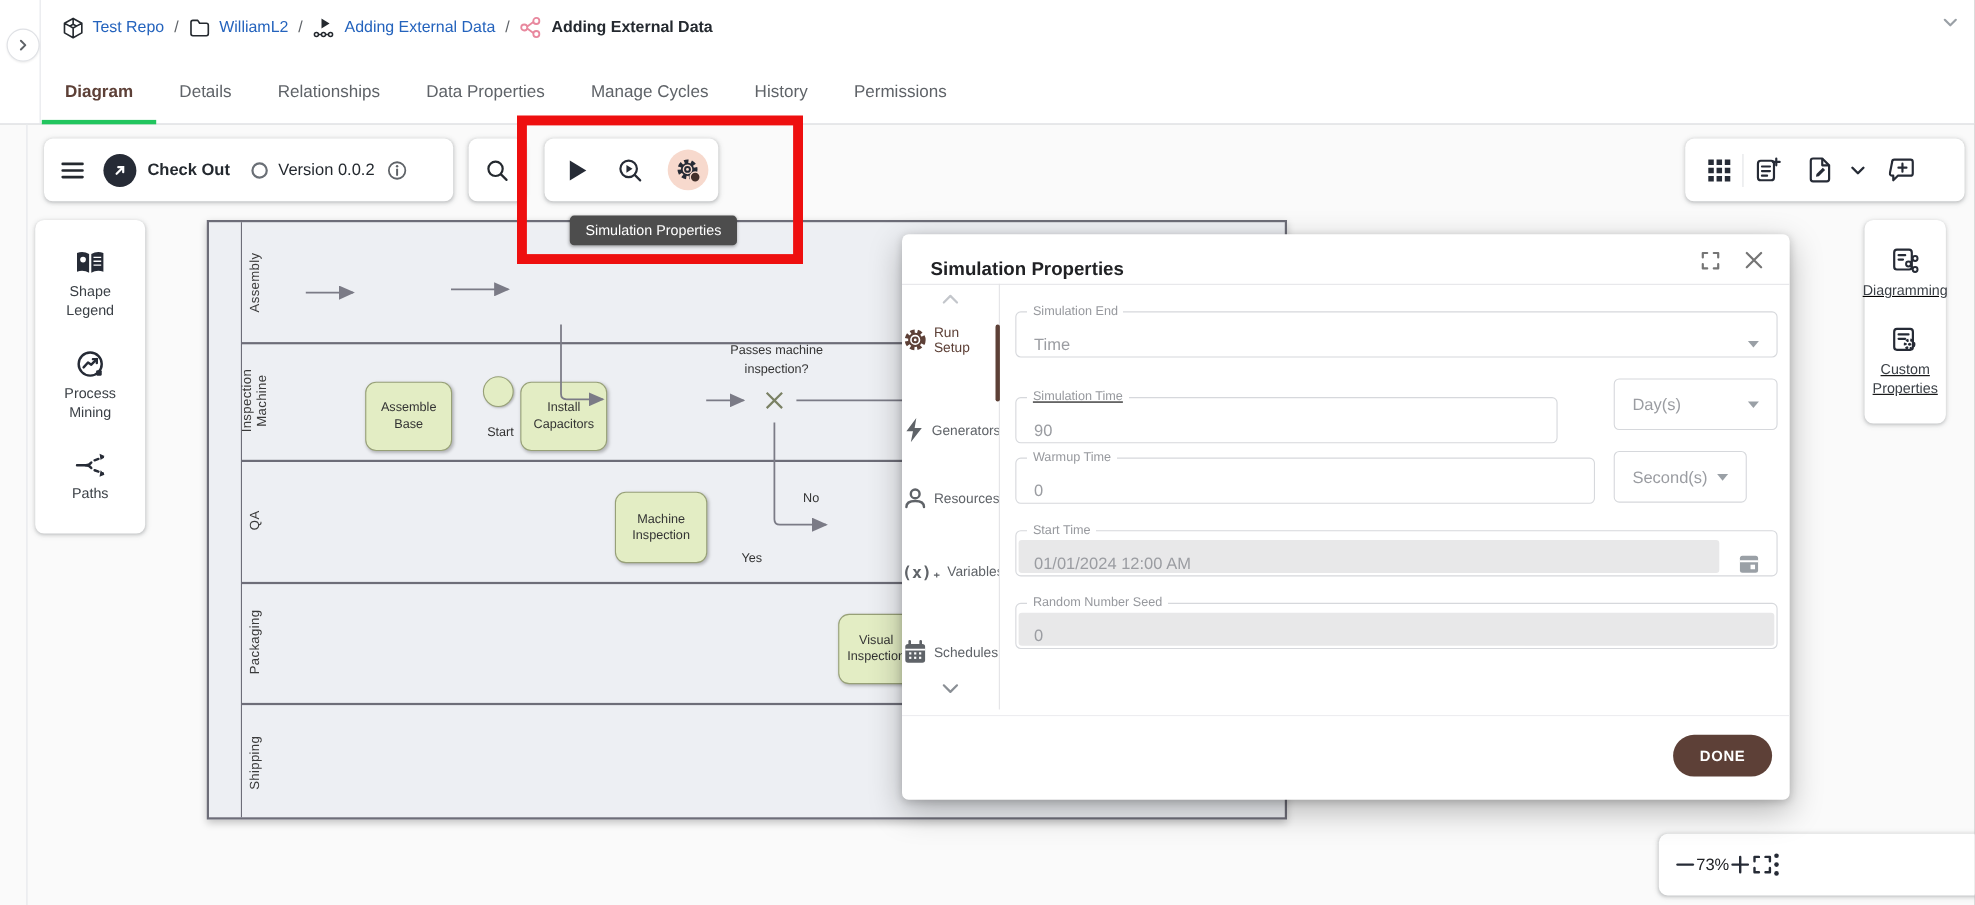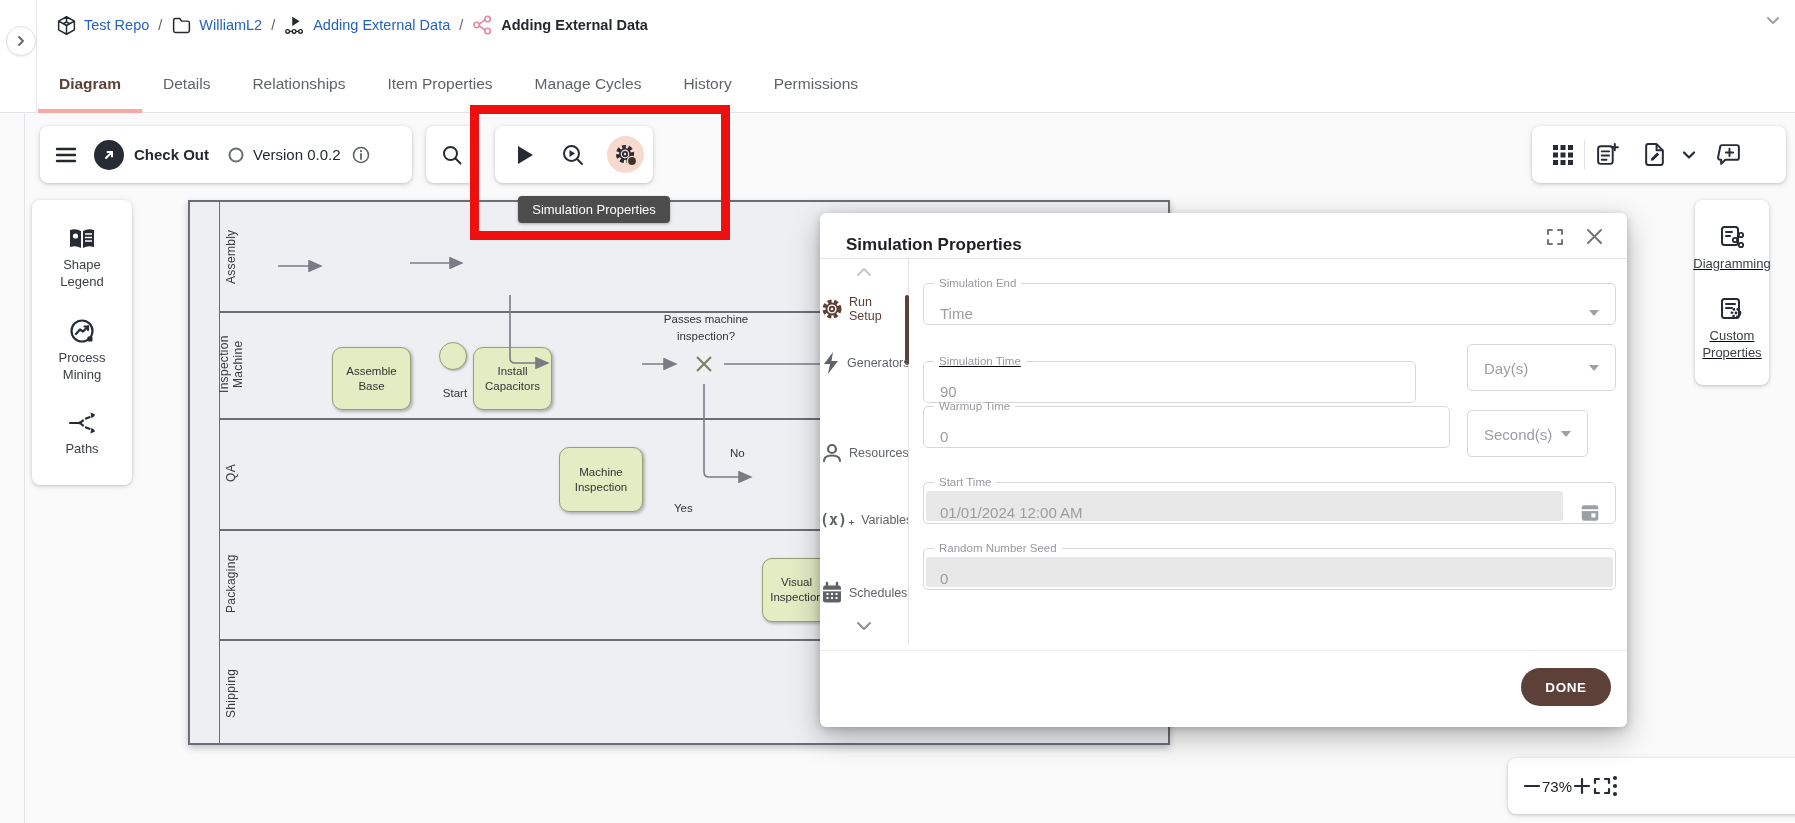--- a/index.html
+++ b/index.html
@@ -13,21 +13,21 @@
   .canvas-rail { position:absolute; left:24px; top:113px; width:1px; height:710px; background:#e3e5e9; z-index:1; }
   .collapse-btn { position:absolute; left:6px; top:26px; width:30px; height:30px; border-radius:50%; background:#fff; border:1px solid #dfe1e5; display:flex; align-items:center; justify-content:center; box-shadow:0 1px 2px rgba(0,0,0,.08); }
   .breadcrumb { position:absolute; left:56px; top:10px; height:30px; display:flex; align-items:center; gap:9px; font-size:14.5px; }
   .crumb { display:flex; align-items:center; gap:7px; }
   .crumb a { color:#2463bd; text-decoration:none; }
   .crumb-sep { color:#5f6368; }
   .crumb-current { color:#24292f; font-weight:700; }
   .hdr-chevron { position:absolute; right:14px; top:12px; }
   .tabs { position:absolute; left:38px; top:57px; height:56px; display:flex; }
   .tab { padding:0 21px; line-height:54px; font-size:15.5px; color:#5f6368; cursor:pointer; }
-  .tab.active { color:#5d4037; font-weight:700; border-bottom:4px solid #fca5a5; }
+  .tab.active { color:#5d4037; font-weight:700; border-bottom:4px solid #22c55e; }
 
   
   .canvas { position:absolute; left:0; top:113px; width:1795px; height:710px; background:#fafafa; }
   .card { position:absolute; background:#fff; border-radius:8px; box-shadow:0 1px 3px rgba(60,64,67,.22), 0 1px 6px rgba(60,64,67,.12); }
 
   
   .tb-main { left:40px; top:13px; width:372px; height:57px; display:flex; align-items:center; }
   .tb-search { left:426px; top:13px; width:51px; height:57px; display:flex; align-items:center; justify-content:center; }
   .tb-sim { left:495px; top:13px; width:158px; height:57px; display:flex; align-items:center; }
   .tb-right { left:1532px; top:13px; width:254px; height:57px; display:flex; align-items:center; }
@@ -152,21 +152,21 @@
     <span class="hdr-chevron">
       <svg width="16" height="16" viewBox="0 0 16 16">
           <path d="M3,6 L8,11 L13,6" fill="none" stroke="#9aa0a6" stroke-width="2" stroke-linecap="round" stroke-linejoin="round"></path>
         </svg>
     </span>
 
     <div class="tabs">
       <div class="tab active">Diagram</div>
       <div class="tab">Details</div>
       <div class="tab">Relationships</div>
-      <div class="tab">Item Properties</div>
+      <div class="tab">Data Properties</div>
       <div class="tab">Manage Cycles</div>
       <div class="tab">History</div>
       <div class="tab">Permissions</div>
     </div>
   </div>
 
   <div class="canvas">
     <div class="canvas-rail" style="top:0;"></div>
 
     <div class="card tb-main">
@@ -476,21 +476,21 @@
         <div class="m-nav-item active" style="top:32px">
           <span>
             <svg width="24" height="24" viewBox="0 0 26 26">
                 <circle cx="13" cy="13" r="8" fill="none" stroke="#5d4037" stroke-width="4.6" stroke-dasharray="4 2.6"></circle>
                 <circle cx="13" cy="13" r="6" fill="none" stroke="#5d4037" stroke-width="2"></circle>
                 <circle cx="13" cy="13" r="2.4" fill="none" stroke="#5d4037" stroke-width="2"></circle>
               </svg>
           </span>
           <span class="nlbl">Run Setup</span>
         </div>
-        <div class="m-nav-item" style="top:88px">
+        <div class="m-nav-item" style="top:116px">
           <span>
             <svg width="22" height="24" viewBox="0 0 22 24">
                 <path d="M13 1 L4 13 H10 L8 23 L18 10 H11.5 Z" fill="#5f6368"></path>
               </svg>
           </span>
           <span class="nlbl">Generators</span>
         </div>
         <div class="m-nav-item" style="top:178px">
           <span>
             <svg width="24" height="24" viewBox="0 0 24 24">
@@ -538,21 +538,21 @@
 
       <fieldset class="fld" style="left:103px; top:143px; width:493px;text-decoration:underline;">
         <legend>Simulation Time</legend>
         <span class="val">90</span>
       </fieldset>
       <fieldset class="fld" style="left:647px; top:131px; width:149px;">
         <span class="val">Day(s)</span>
         <span class="dd-arrow"></span>
       </fieldset>
 
-      <fieldset class="fld" style="left:103px; top:188px; width:527px;">
+      <fieldset class="fld" style="left:103px; top:198px; width:527px;">
         <legend>Warmup Time</legend>
         <span class="val">0</span>
       </fieldset>
       <fieldset class="fld" style="left:647px; top:197px; width:121px;">
         <span class="val">Second(s)</span>
         <span class="dd-arrow"></span>
       </fieldset>
 
       <fieldset class="fld" style="left:103px; top:264px; width:693px;">
         <legend>Start Time</legend>

